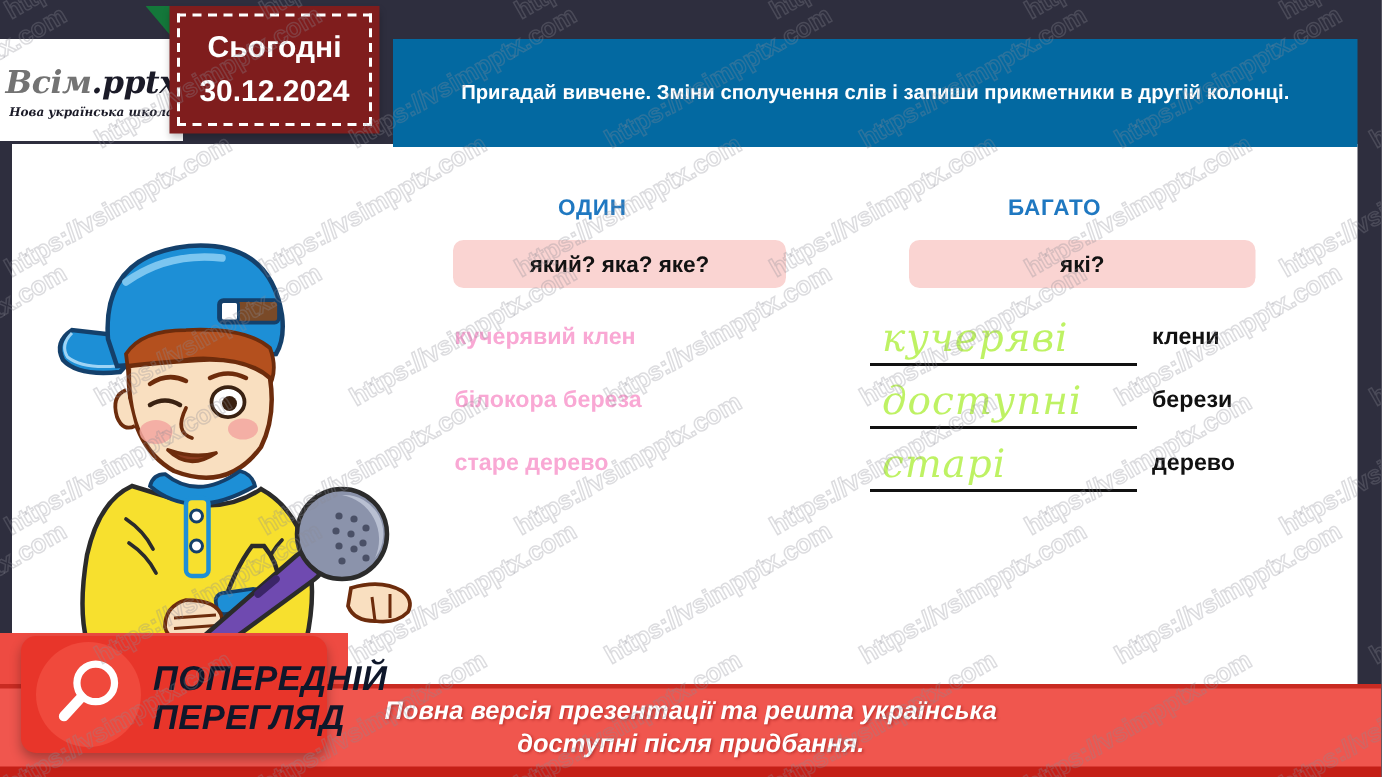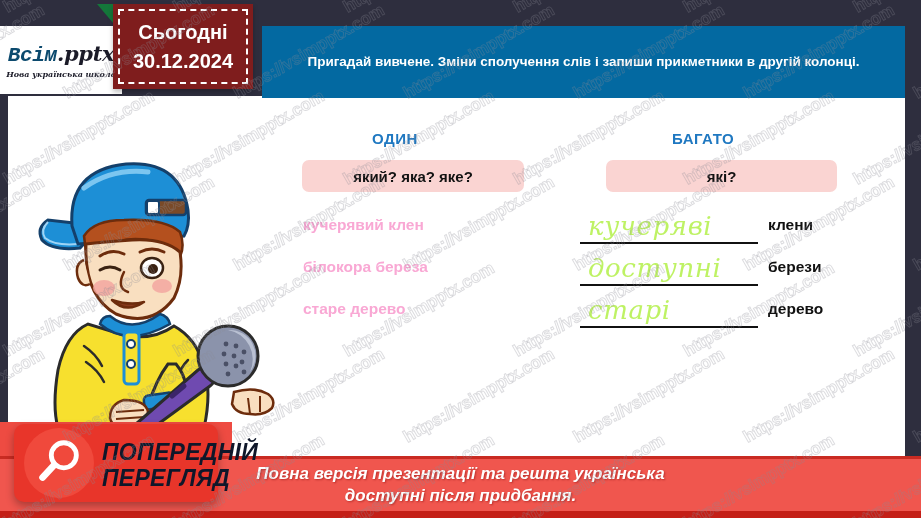--- a/index.html
+++ b/index.html
@@ -35,21 +35,21 @@
     z-index: 6;
   }
   .logo-main {
     font-family: "DejaVu Serif", serif;
     font-style: italic;
     font-weight: bold;
     font-size: 21px;
     letter-spacing: -0.3px;
     white-space: nowrap;
   }
-  .logo-main .g { color: #0c4a6e; font-family: Liberation Mono, monospace; }
+  .logo-main .g { color: #737373; }
   .logo-main .d { color: #1b1b28; }
   .logo-sub {
     font-family: "DejaVu Serif", serif;
     font-style: italic;
     font-weight: bold;
     font-size: 8px;
     color: #1b1b28;
     margin-top: 2px;
     white-space: nowrap;
   }

